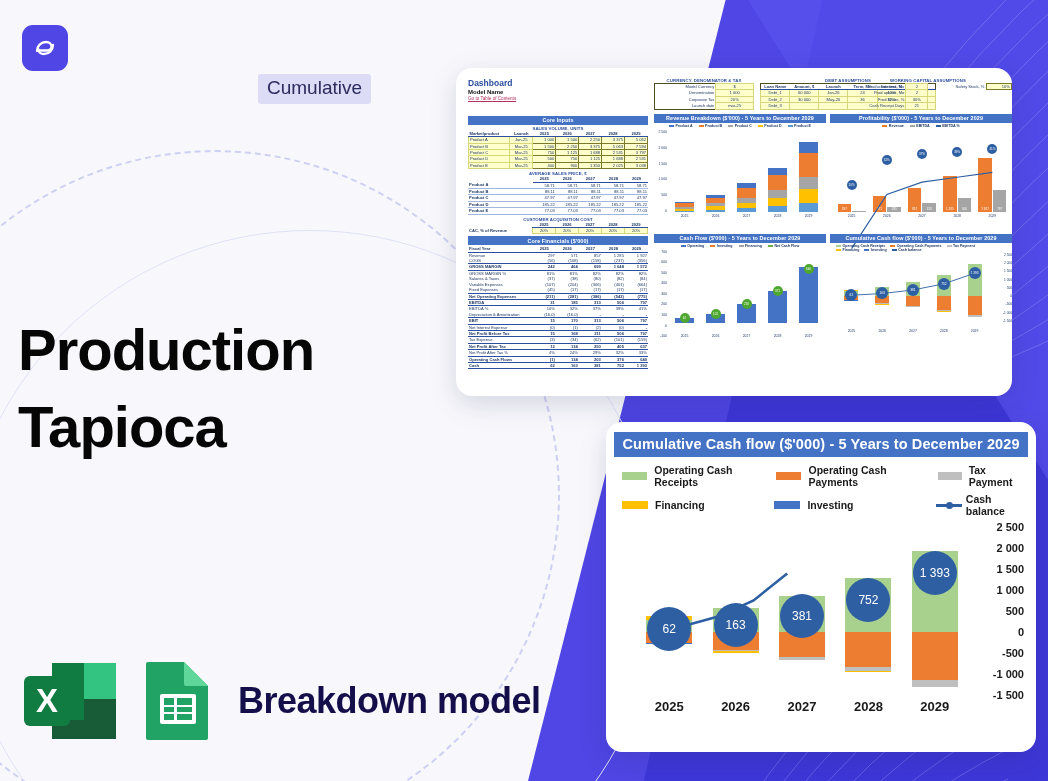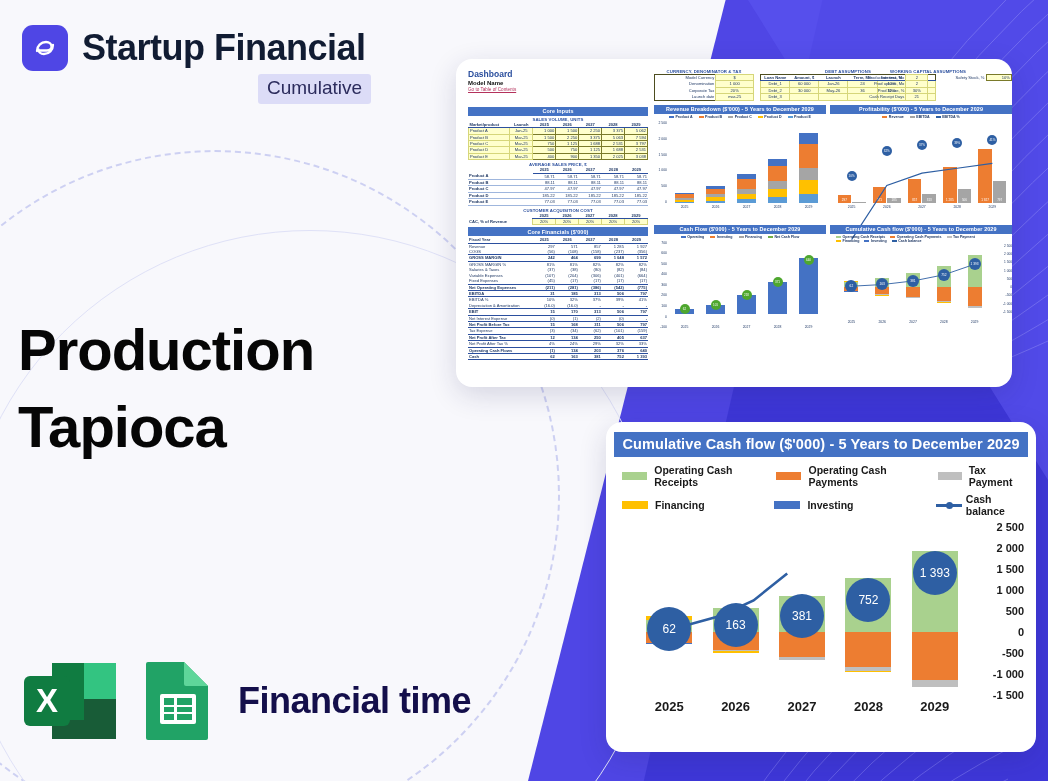--- a/index.html
+++ b/index.html
@@ -64,21 +64,21 @@
 
   
   .brand-row { position:absolute; left:22px; top:660px; display:flex; align-items:center; gap:22px; z-index:5; }
   .fm-label { font-size:36px; font-weight:bold; color:#140f4b; letter-spacing:-0.5px; }
 
   
   .card {
     position:absolute; background:#fff; border-radius:16px;
     box-shadow:0 8px 28px rgba(30,30,90,.16); z-index:4; overflow:hidden;
   }
-  #dashboard-card { left:456px; top:59px; width:556px; height:328px; padding:8px; }
+  #dashboard-card { left:456px; top:68px; width:556px; height:328px; padding:8px; }
   #cashflow-card  { left:606px; top:422px; width:430px; height:330px; padding:10px 8px; }
 
   
   .ss { position:relative; width:100%; height:100%; font-family:"Liberation Sans",sans-serif; }
 
   .ss-h1 { font-size:8.5px; font-weight:bold; color:#2b4f9e; }
   .ss-h2 { font-size:6px;  font-weight:bold; color:#111; margin-top:1px;}
   .ss-link { font-size:4.6px; color:#b4315c; text-decoration:underline; margin-top:1px;}
 
   .band {
@@ -186,21 +186,20 @@
   <div class="arc-solid"></div>
 </div>
 
 <div class="logo-row">
   <div class="logo-mark">
     <svg width="30" height="30" viewBox="0 0 30 30">
       <path d="M7 18c0-5 4-9 9-9 3.5 0 5.5 2.3 5.5 4.6 0 2.4-2 3.9-4.6 3.9H9" stroke="#fff" stroke-width="2.3" fill="none" stroke-linecap="round"></path>
       <path d="M23 12c0 5-4 9-9 9-3.5 0-5.5-2.3-5.5-4.6" stroke="#fff" stroke-width="2.3" fill="none" stroke-linecap="round"></path>
     </svg>
   </div>
-  <div class="logo-text">Startup Financial</div>
 </div>
 <div class="logo-sub">Cumulative</div>
 
 <div class="big-title">
   <div>Production</div>
   <div>Tapioca</div>
 </div>
 
 <div class="brand-row">
   <svg width="96" height="82" viewBox="0 0 96 82">
@@ -219,21 +218,21 @@
     <path d="M44 2l24 24H46a2 2 0 0 1-2-2V2z" fill="#5fd69a"></path>
     <rect x="20" y="34" width="36" height="30" rx="2" fill="#fff"></rect>
     <rect x="24" y="38" width="10" height="7" fill="#21a366"></rect>
     <rect x="37" y="38" width="15" height="7" fill="#21a366"></rect>
     <rect x="24" y="47" width="10" height="5" fill="#21a366"></rect>
     <rect x="37" y="47" width="15" height="5" fill="#21a366"></rect>
     <rect x="24" y="54" width="10" height="6" fill="#21a366"></rect>
     <rect x="37" y="54" width="15" height="6" fill="#21a366"></rect>
   </svg>
 
-  <div class="fm-label">Financial time</div>
+  <div class="fm-label">Breakdown model</div>
 </div>
 
 <div class="card" id="dashboard-card">
   <div class="ss">
 
     <div style="position:absolute;left:4px;top:2px;width:176px;">
       <div class="ss-h1">Dashboard</div>
       <div class="ss-h2">Model Name</div>
       <div class="ss-link">Go to Table of Contents</div>
     </div>

